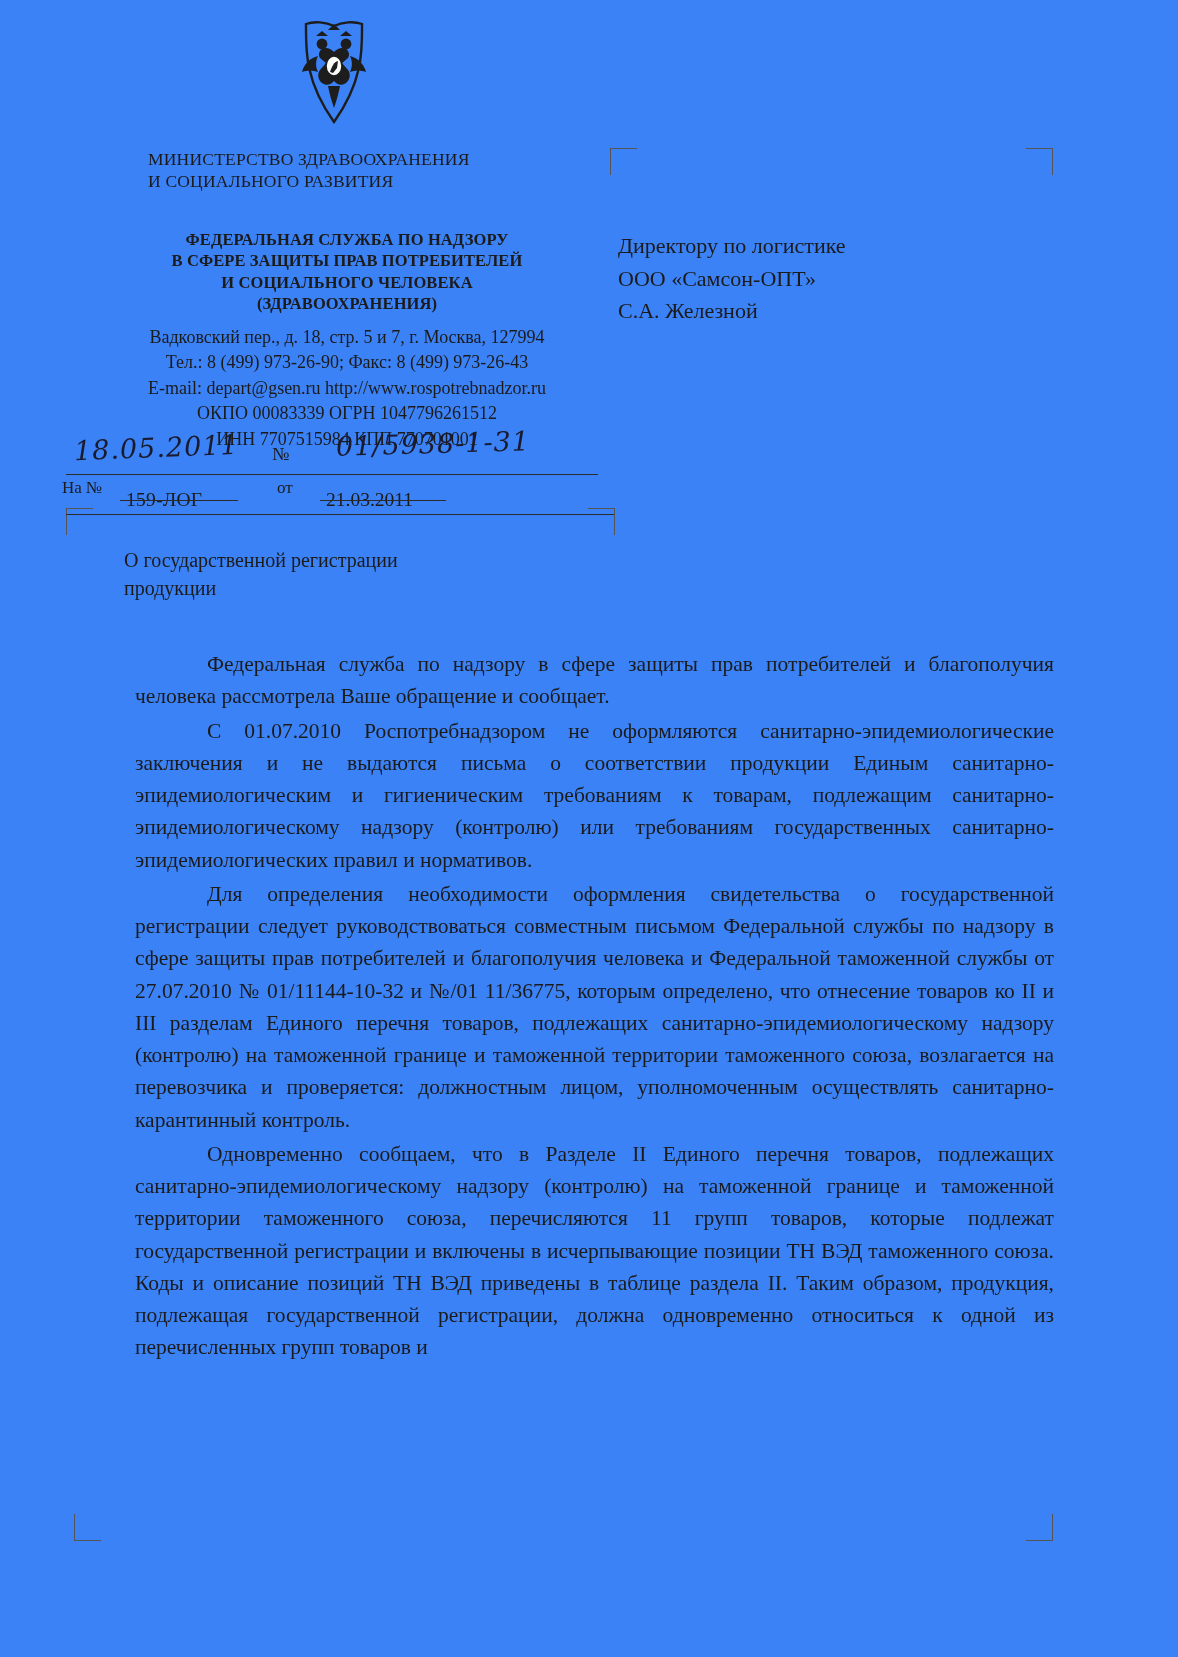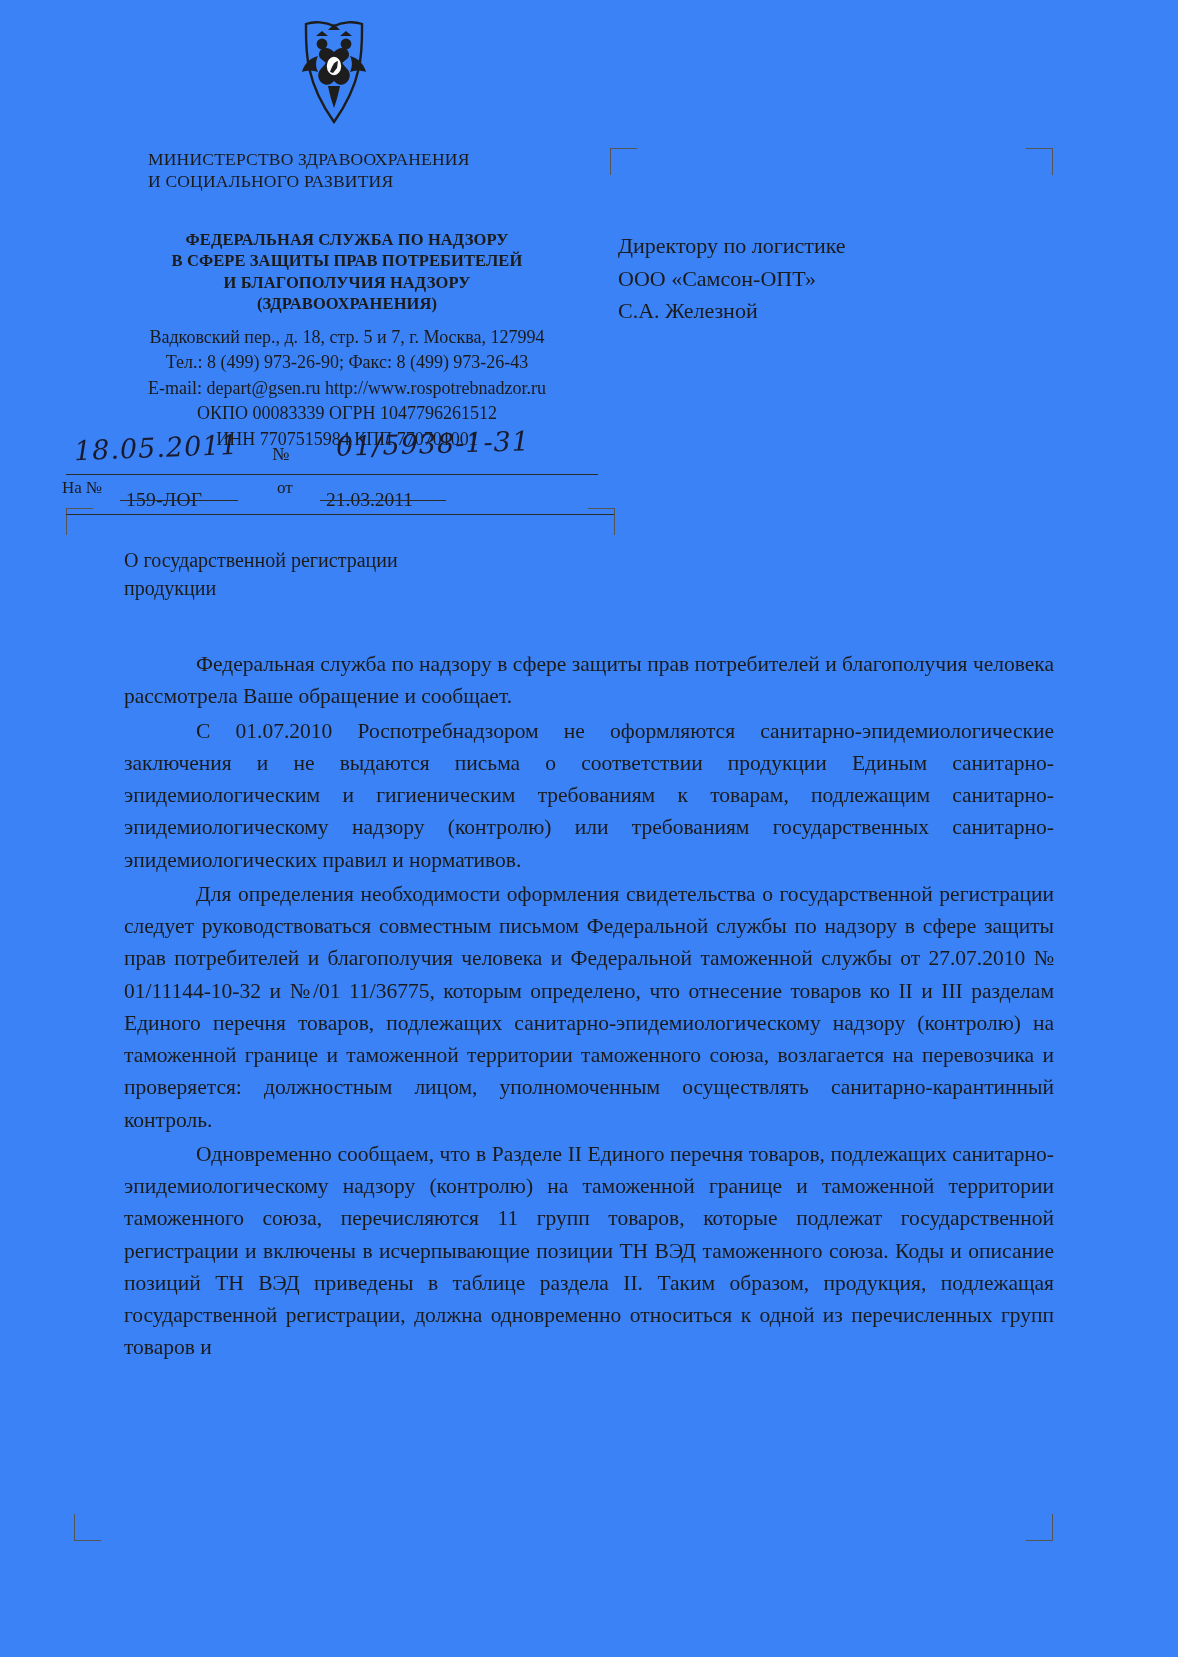--- a/index.html
+++ b/index.html
@@ -158,21 +158,21 @@
   .body {
     position: absolute;
     left: 124px;
     top: 648px;
     width: 930px;
     font-size: 21.5px;
     line-height: 1.5;
     text-align: justify;
   }
   .body p {
-    margin: 0 0 2px 0;
+    margin: 0 0 2px 11px;
     text-indent: 72px;
   }
 </style>
 </head>
 <body>
 
 <div class="page">
 
   <div class="corner tr" style="left:610px; top:148px;"></div>
   <div class="corner tr2" style="left:1026px; top:148px;"></div>
@@ -210,21 +210,21 @@
   </div>
 
   <div class="letterhead">
     <div class="lh-ministry">
       <div>МИНИСТЕРСТВО ЗДРАВООХРАНЕНИЯ</div>
       <div>И СОЦИАЛЬНОГО РАЗВИТИЯ</div>
     </div>
     <div class="lh-service">
       <div>ФЕДЕРАЛЬНАЯ СЛУЖБА ПО НАДЗОРУ</div>
       <div>В СФЕРЕ ЗАЩИТЫ ПРАВ ПОТРЕБИТЕЛЕЙ</div>
-      <div>И БЛАГОПОЛУЧИЯ НАДЗОРУ</div>
+      <div>И СОЦИАЛЬНОГО ЧЕЛОВЕКА</div>
       <div>(ЗДРАВООХРАНЕНИЯ)</div>
     </div>
     <div class="lh-address">
       <div>Вадковский пер., д. 18, стр. 5 и 7,  г. Москва, 127994</div>
       <div>Тел.: 8 (499) 973-26-90; Факс: 8 (499) 973-26-43</div>
       <div>E-mail: depart@gsen.ru  http://www.rospotrebnadzor.ru</div>
       <div>ОКПО 00083339  ОГРН 1047796261512</div>
       <div>ИНН 7707515984  КПП 770701001</div>
     </div>
   </div>

